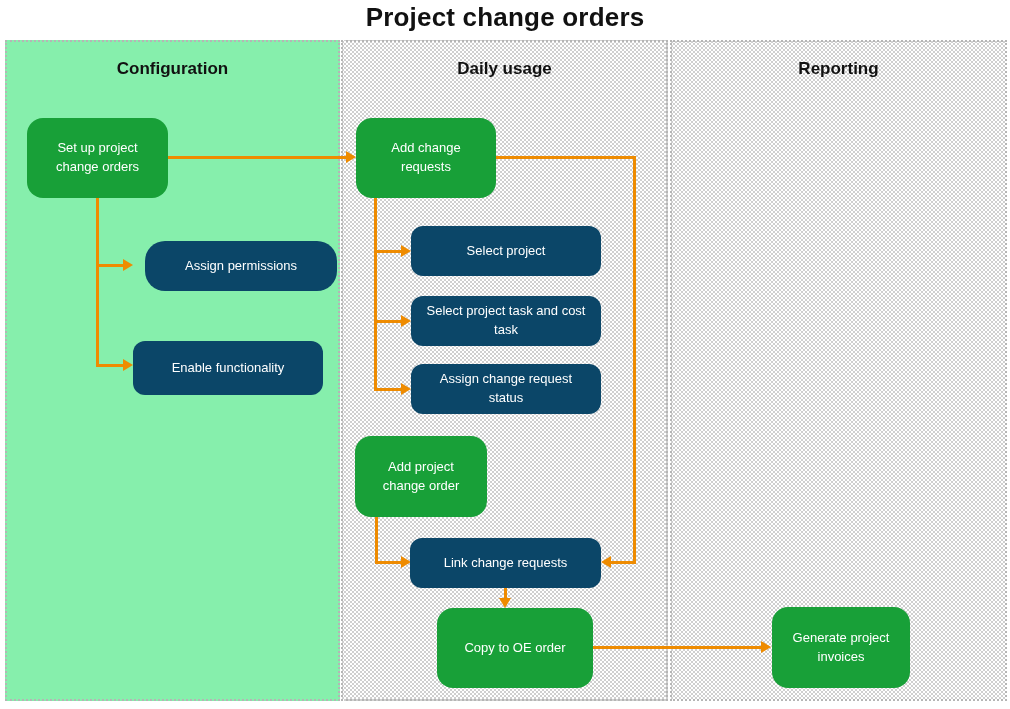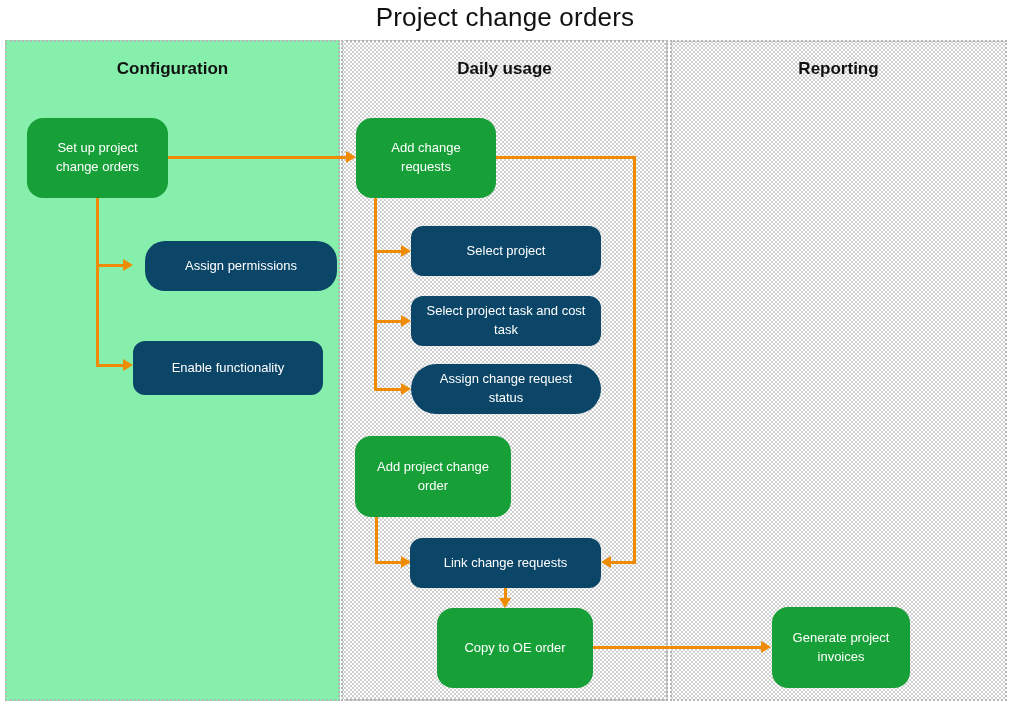--- a/index.html
+++ b/index.html
@@ -15,21 +15,21 @@
   .canvas{
     position:relative;
     width:1010px;height:709px;
     font-family:"Liberation Sans", sans-serif;
     overflow:hidden;
     background:#ffffff;
   }
   .page-title{
     position:absolute;left:0;top:2px;width:1010px;
     text-align:center;
-    font-size:26px;font-weight:normal;
+    font-size:26px;font-weight:bold;
     letter-spacing:0.2px;
     color:var(--title-text);
     margin:0;
   }
   .panel{
     position:absolute;top:40px;height:661px;
     border:2px dotted var(--panel-border);
     box-sizing:border-box;
     background:#86efac;
   }
@@ -116,20 +116,20 @@
   <div class="seg" style="left:575px;top:646px;width:187px;height:3px;"></div>
   <div class="ah ah-r" style="left:761px;top:641px;"></div>
 
   <div class="node green" style="left:27px;top:118px;width:141px;height:80px;">Set up project change orders</div>
   <div class="node navy" style="left:145px;top:241px;width:192px;height:50px;border-radius:20px;">Assign permissions</div>
   <div class="node navy" style="left:133px;top:341px;width:190px;height:54px;">Enable functionality</div>
 
   <div class="node navy" style="left:411px;top:226px;width:190px;height:50px;">Select project</div>
   <div class="node green" style="left:356px;top:118px;width:140px;height:80px;">Add change requests</div>
   <div class="node navy" style="left:411px;top:296px;width:190px;height:50px;">Select project task and cost task</div>
-  <div class="node navy" style="left:411px;top:364px;width:190px;height:50px;border-radius:25px;">Assign change request status</div>
-  <div class="node green" style="left:355px;top:436px;width:156px;height:81px;">Add project change order</div>
+  <div class="node navy" style="left:411px;top:364px;width:190px;height:50px;">Assign change request status</div>
+  <div class="node green" style="left:355px;top:436px;width:132px;height:81px;">Add project change order</div>
   <div class="node navy" style="left:410px;top:538px;width:191px;height:50px;">Link change requests</div>
   <div class="node green" style="left:437px;top:608px;width:156px;height:80px;">Copy to OE order</div>
 
   <div class="node green" style="left:772px;top:607px;width:138px;height:81px;">Generate project invoices</div>
 
 </div>
 
 </body></html>

